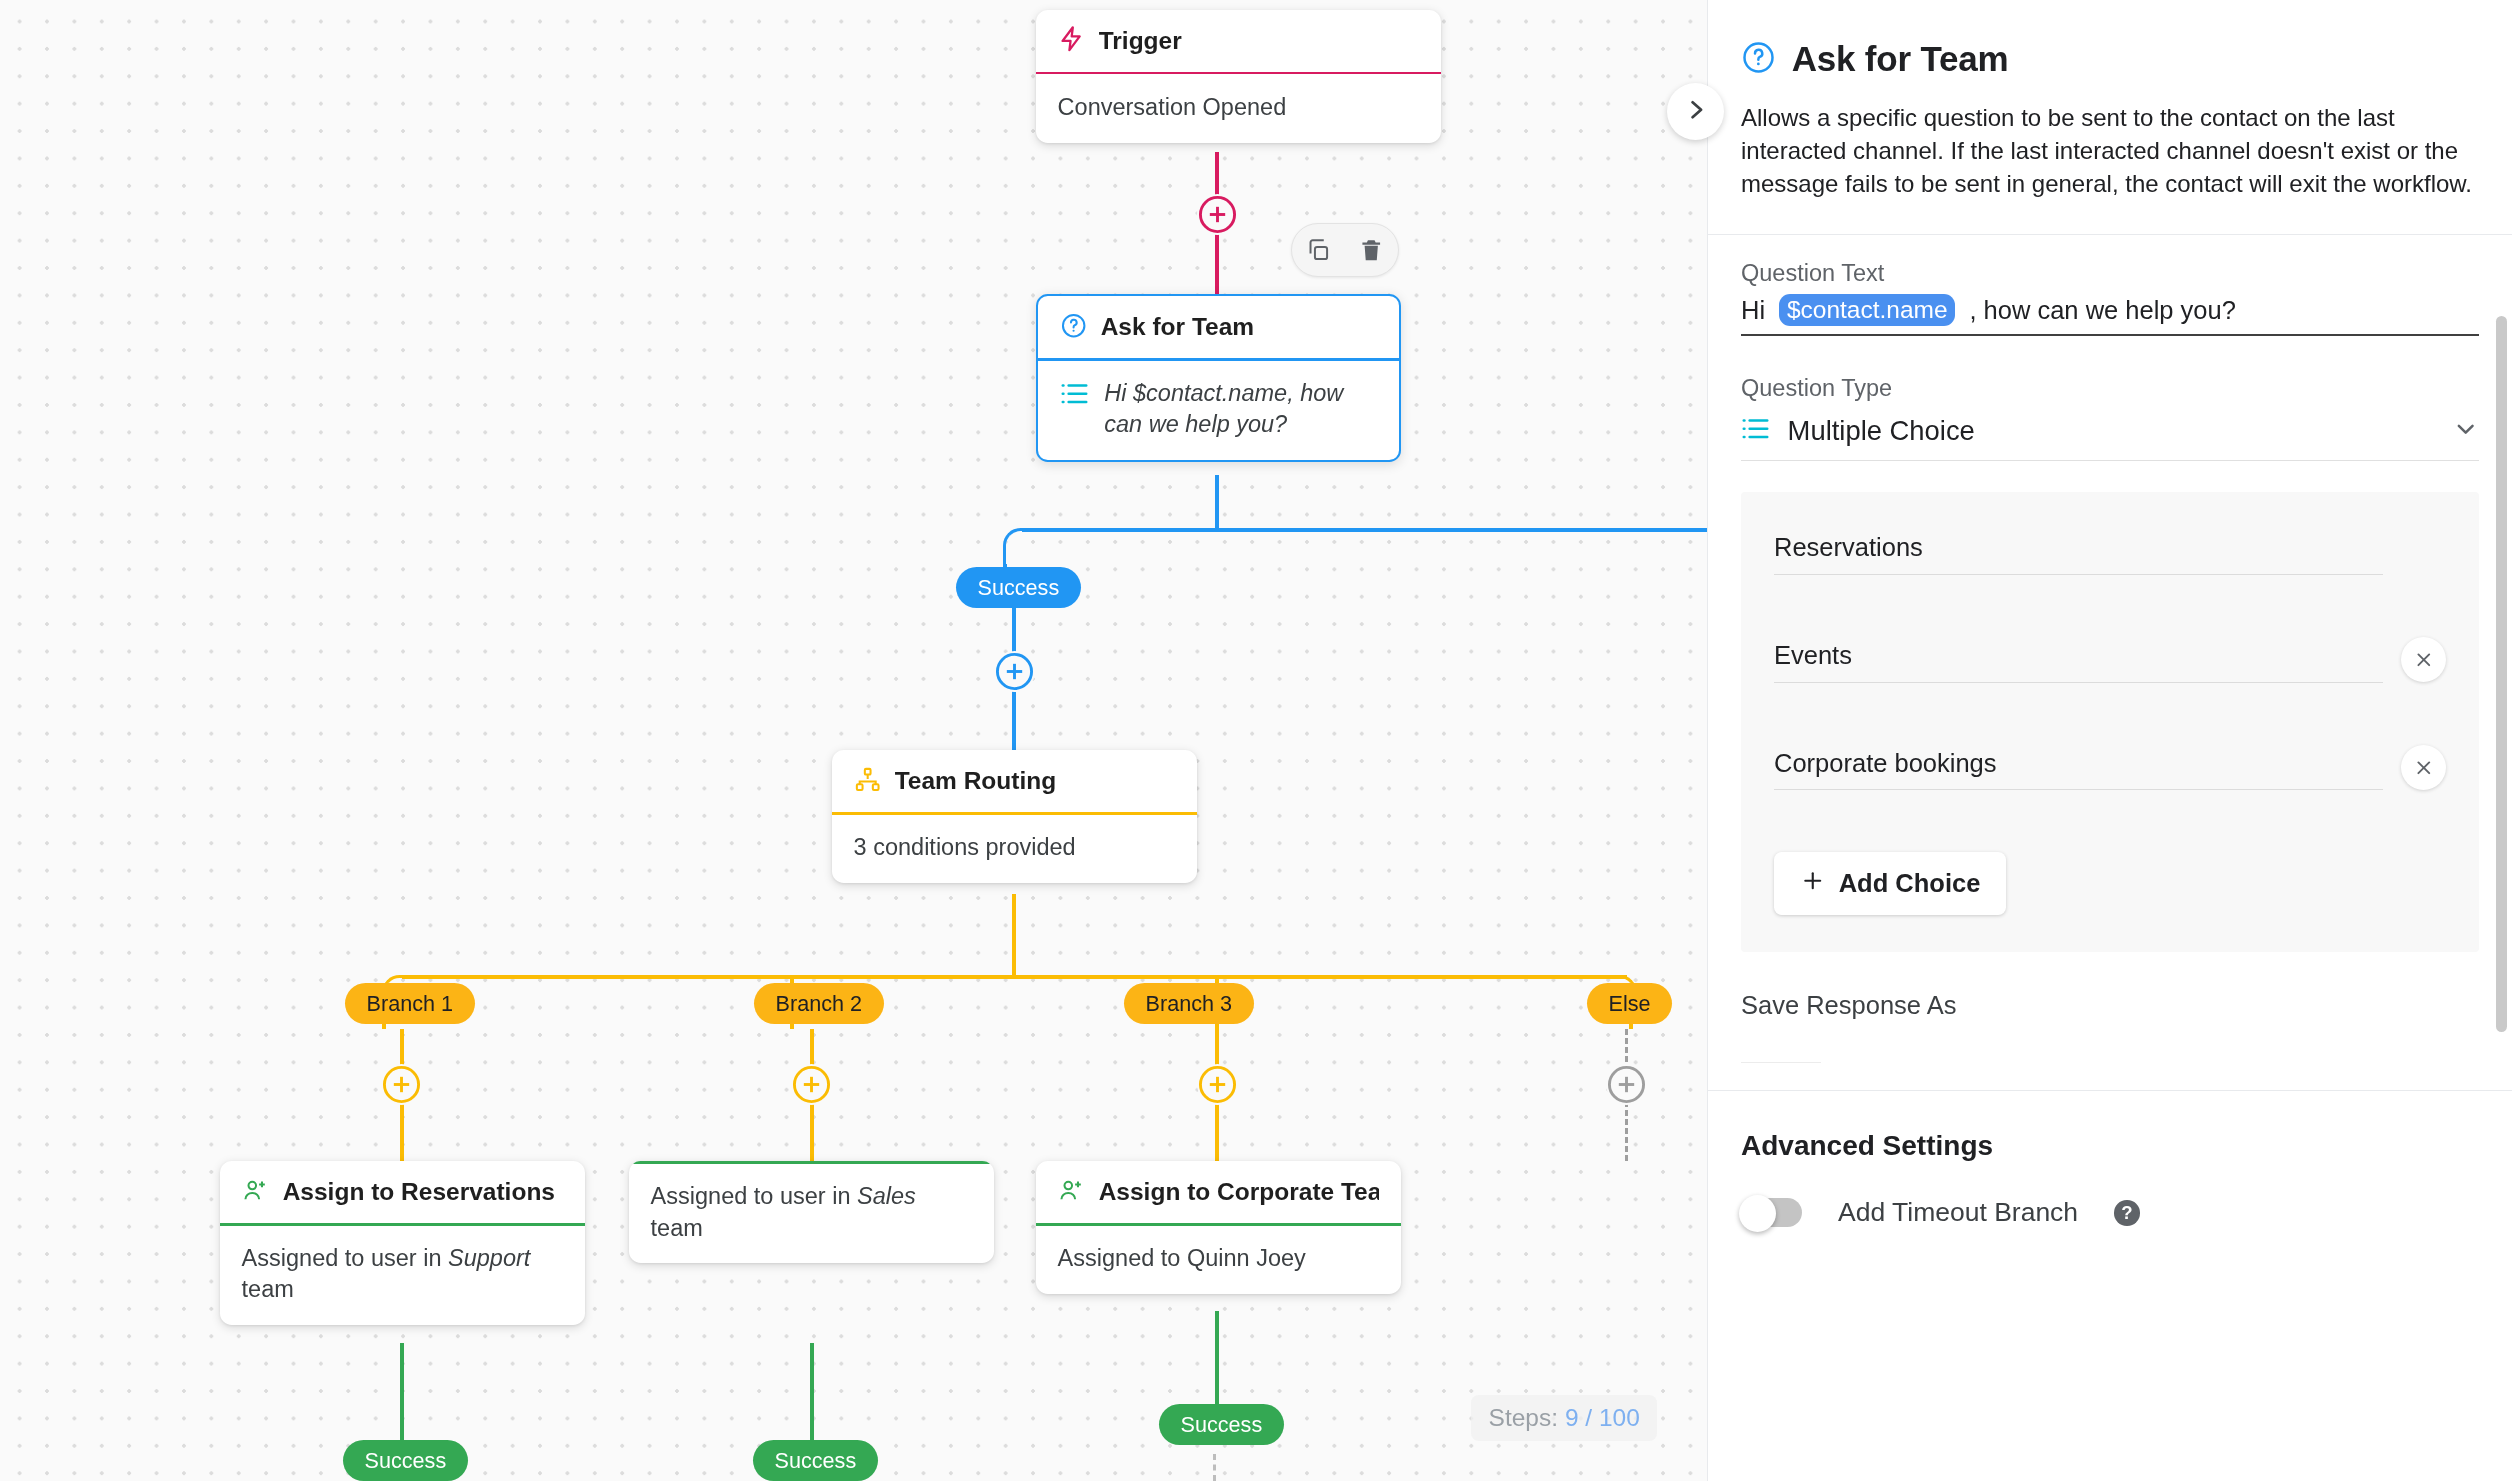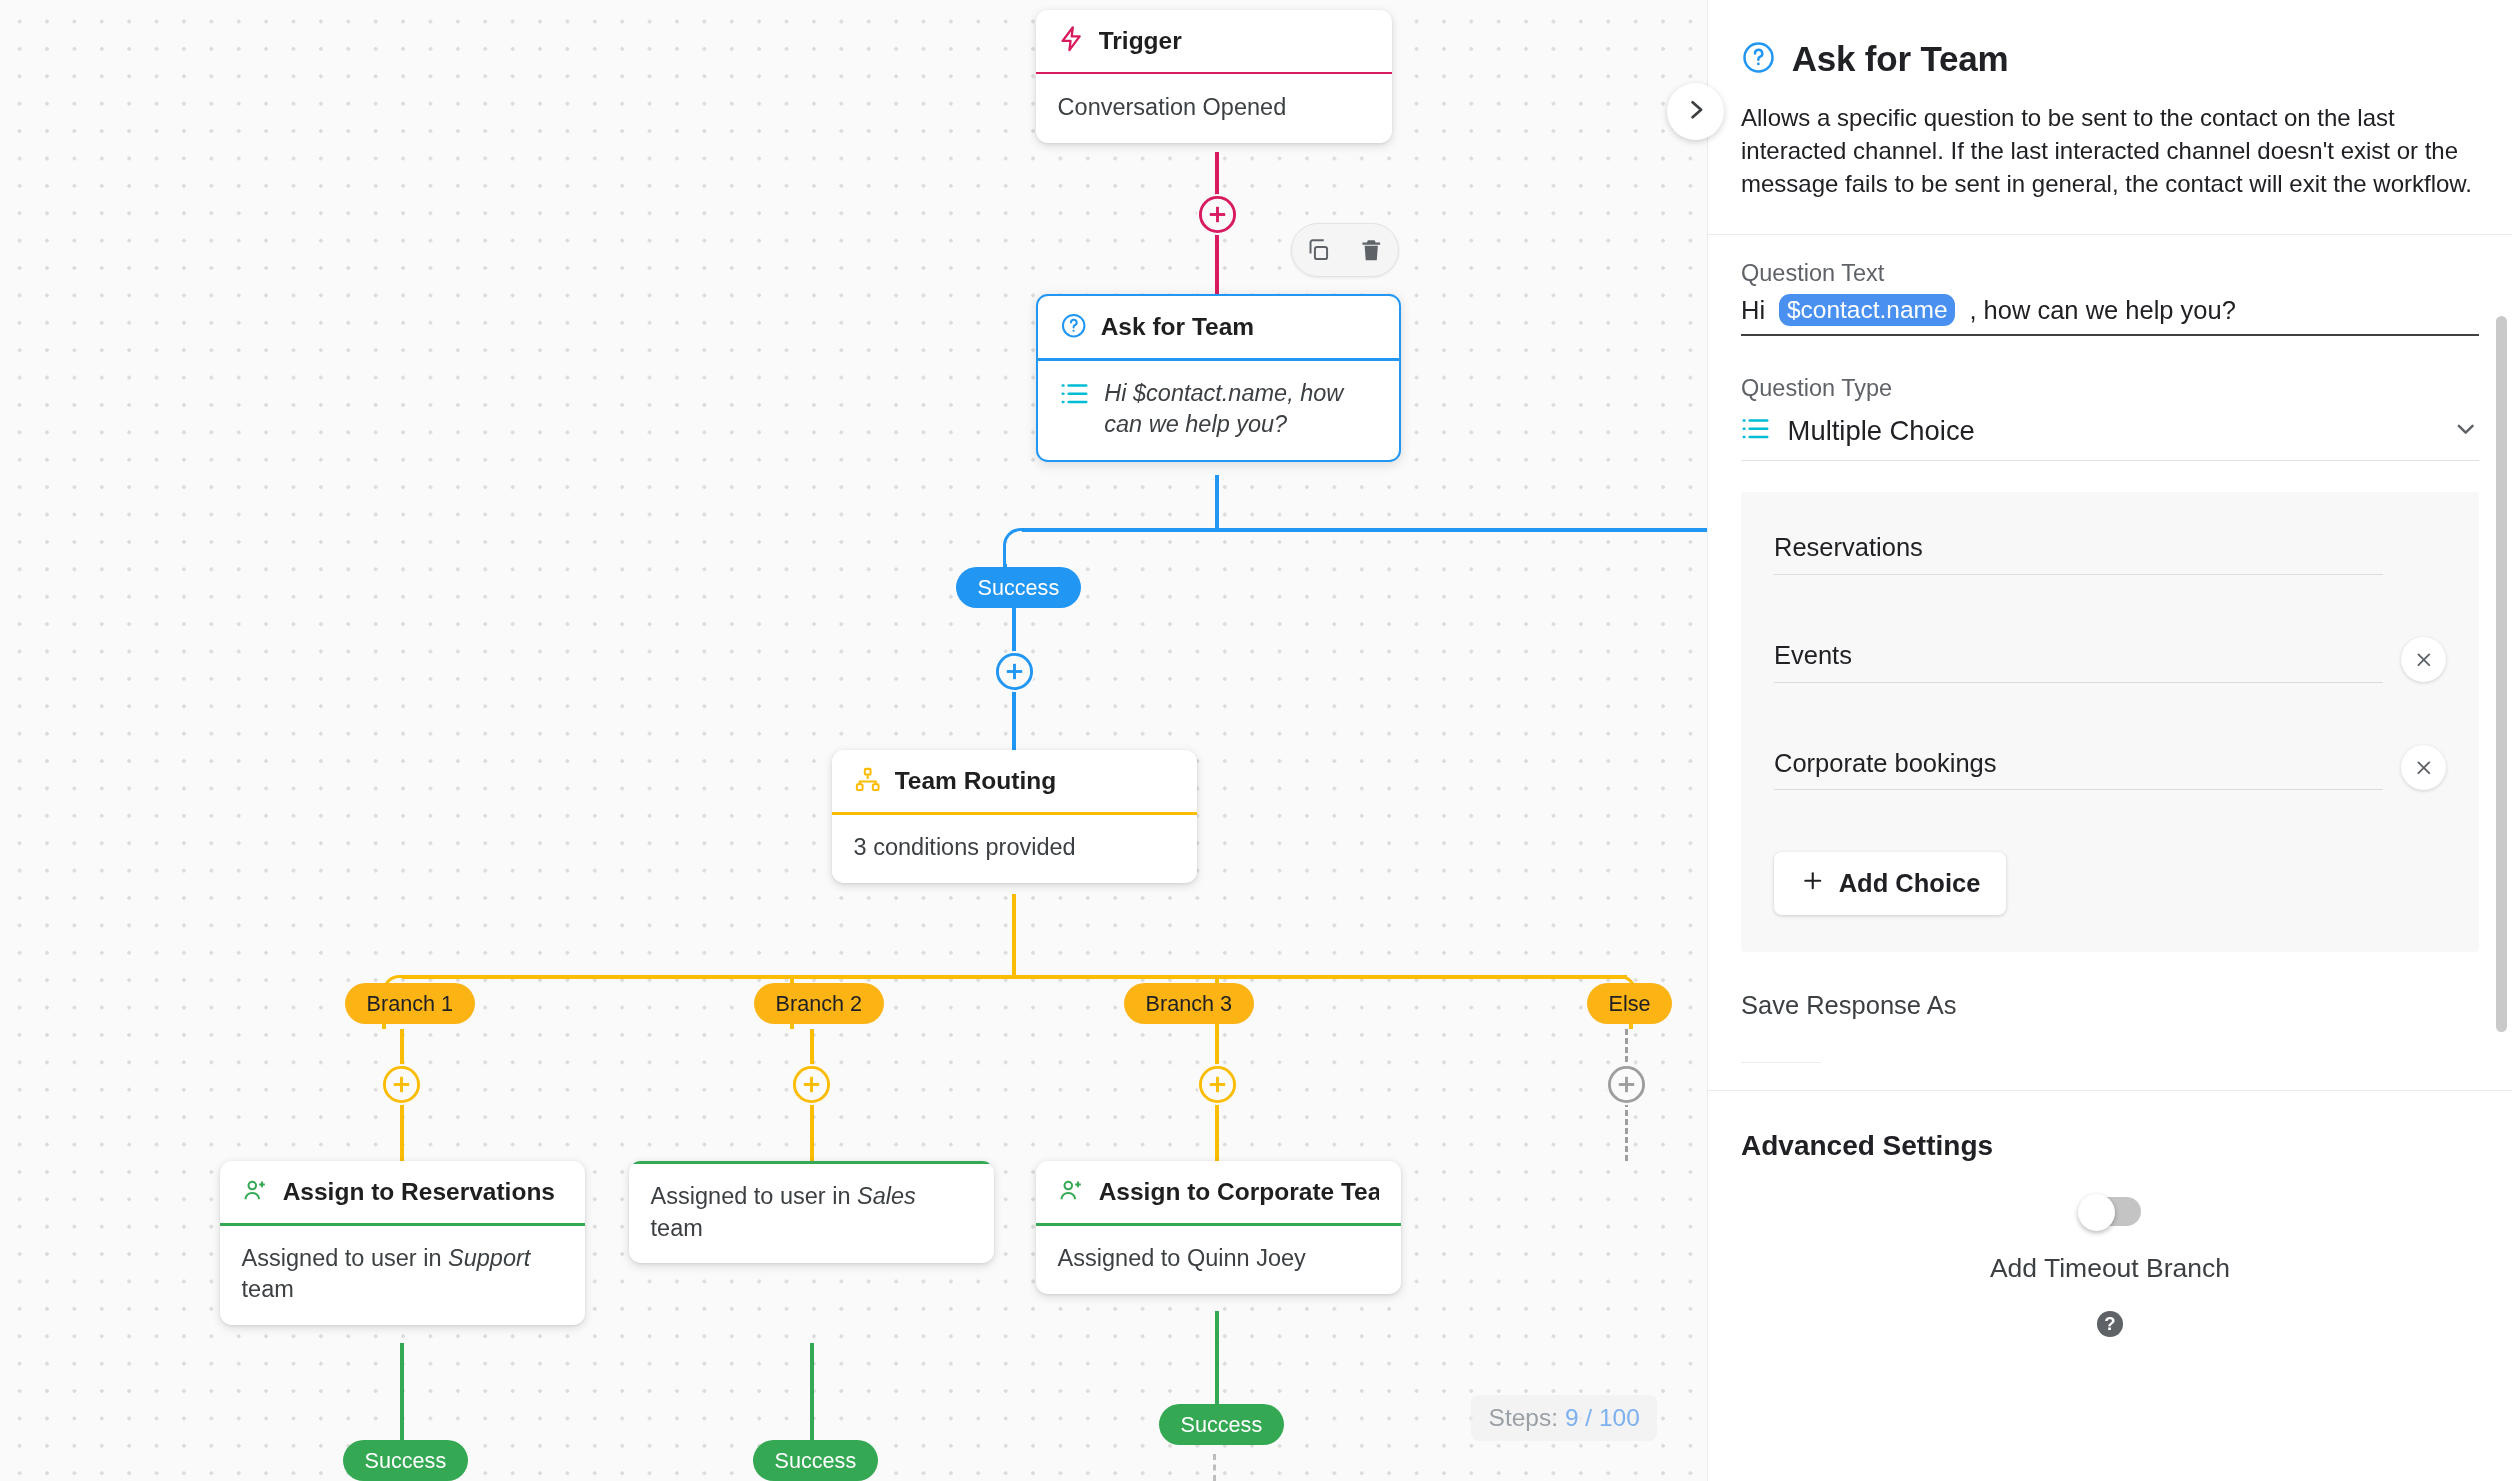--- a/index.html
+++ b/index.html
@@ -196,23 +196,22 @@
   }
 
   .section-title {
     font-size: 25.5px; color: #3c4043; margin-top: 39px;
   }
   .section-title.bold { font-weight: bold; color: #202124; font-size: 28px; }
 
   .ghost-field { height: 45px; }
 
   .toggle-row {
-    display: flex; align-items: center; gap: 27px;
+    display: flex; align-items: center; gap: 36px;
     margin-top: 35px;
-    flex-direction: column;
   }
   .toggle {
     width: 61px; height: 29px; border-radius: 14.7px;
     background: #c4c4c4; position: relative; cursor: pointer; flex-shrink: 0;
   }
   .toggle .knob {
     position: absolute; left: -2px; top: -3.9px;
     width: 37px; height: 37px; border-radius: 50%;
     background: #fff; box-shadow: 0 2px 4.9px rgba(0,0,0,.28);
   }
@@ -272,21 +271,21 @@
 
     <div class="edge" style="left:1625px; top:1029px; width:0; height:132px; background:transparent;
                 border-left:3.9px dashed #9e9e9e;"></div>
 
     <div class="edge" style="left:400px; top:1343px; width:3.9px; height:108px; background:#34a853;"></div>
     <div class="edge" style="left:810px; top:1343px; width:3.9px; height:108px; background:#34a853;"></div>
     <div class="edge" style="left:1215px; top:1311px; width:3.9px; height:98px; background:#34a853;"></div>
     <div class="edge" style="left:1213px; top:1454px; width:0; height:27.4px; background:transparent;
                 border-left:3.9px dashed #bdbdbd;"></div>
 
-    <div class="node" style="left:1036px; top:9.8px; width:356px;">
+    <div class="node" style="left:1036px; top:9.8px; width:405px;">
       <div class="node-head">
         <span>
           <svg width="27.4" height="27.4" viewBox="0 0 24 24" fill="none" stroke="#d81b60" stroke-width="2" stroke-linejoin="round">
               <polygon points="13 2 4 14 11 14 10 22 19 10 12 10 13 2"></polygon>
             </svg>
         </span>
         <span class="node-title">Trigger</span>
       </div>
       <div class="node-rule" style="background:#d81b60;"></div>
       <div class="node-body">

